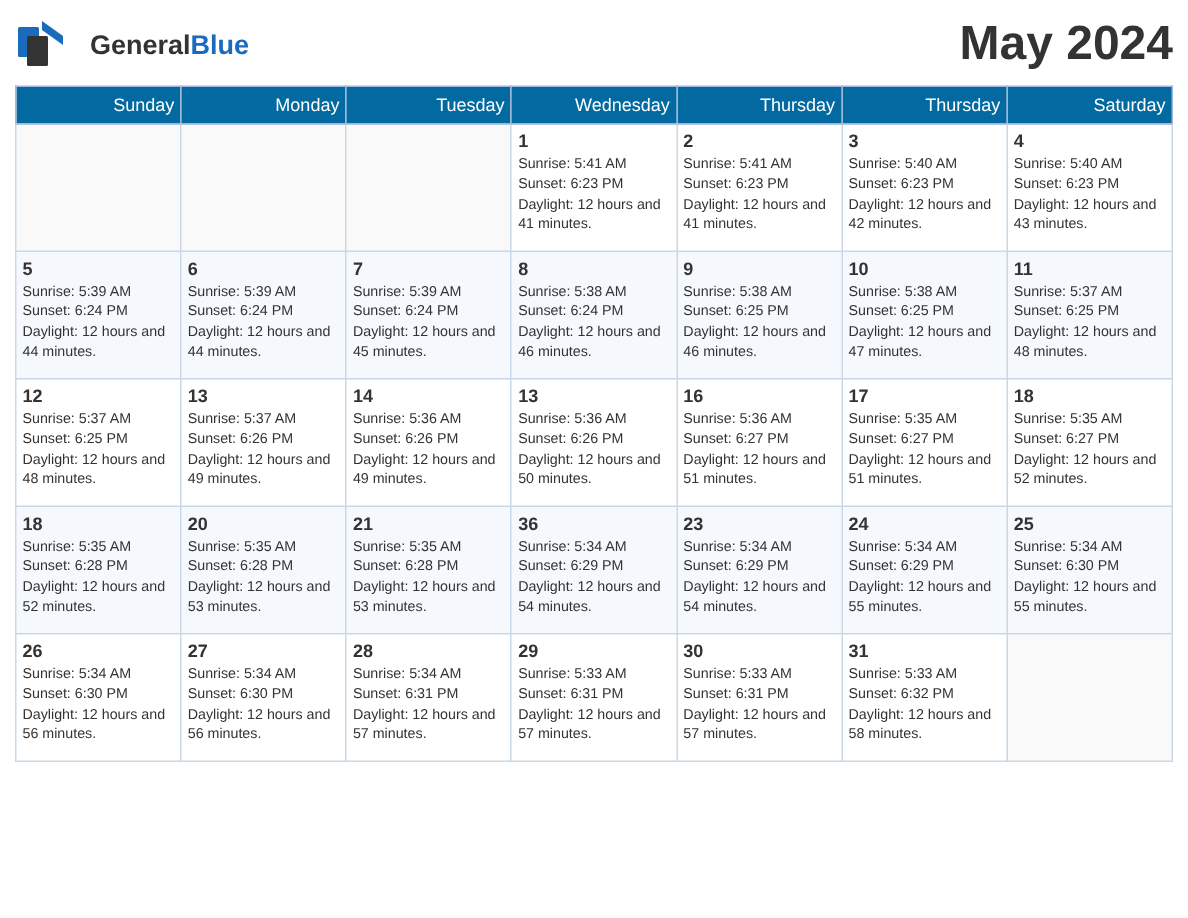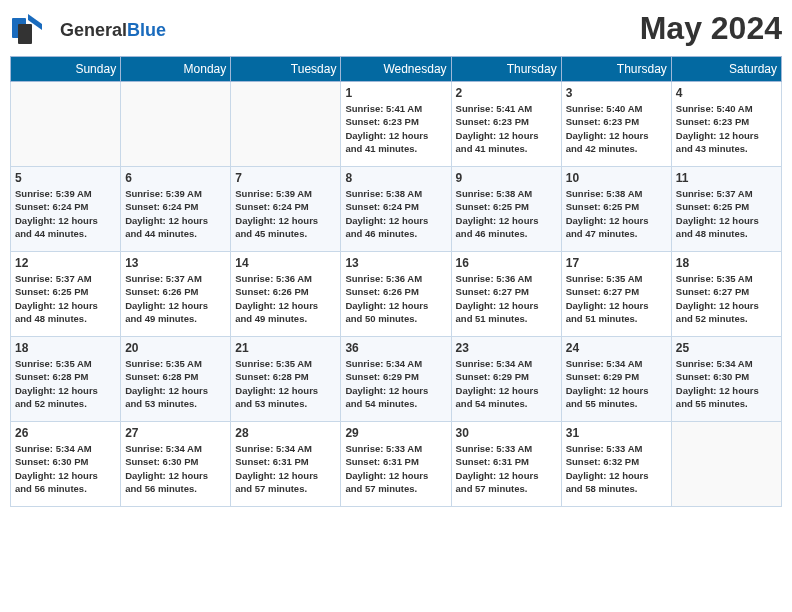--- a/index.html
+++ b/index.html
@@ -72,21 +72,20 @@
     .day-number {
       font-size: 12px;
       font-weight: bold;
       margin-bottom: 2px;
       color: #333;
     }
     .day-info {
       font-size: 9.5px;
       line-height: 1.4;
       color: #333;
-      font-weight: bold;
     }
     .empty-cell {
       background: #f9f9f9 !important;
     }
   </style>
 </head>
 <body>
 
 <div class="header-area">
   <div class="logo">

